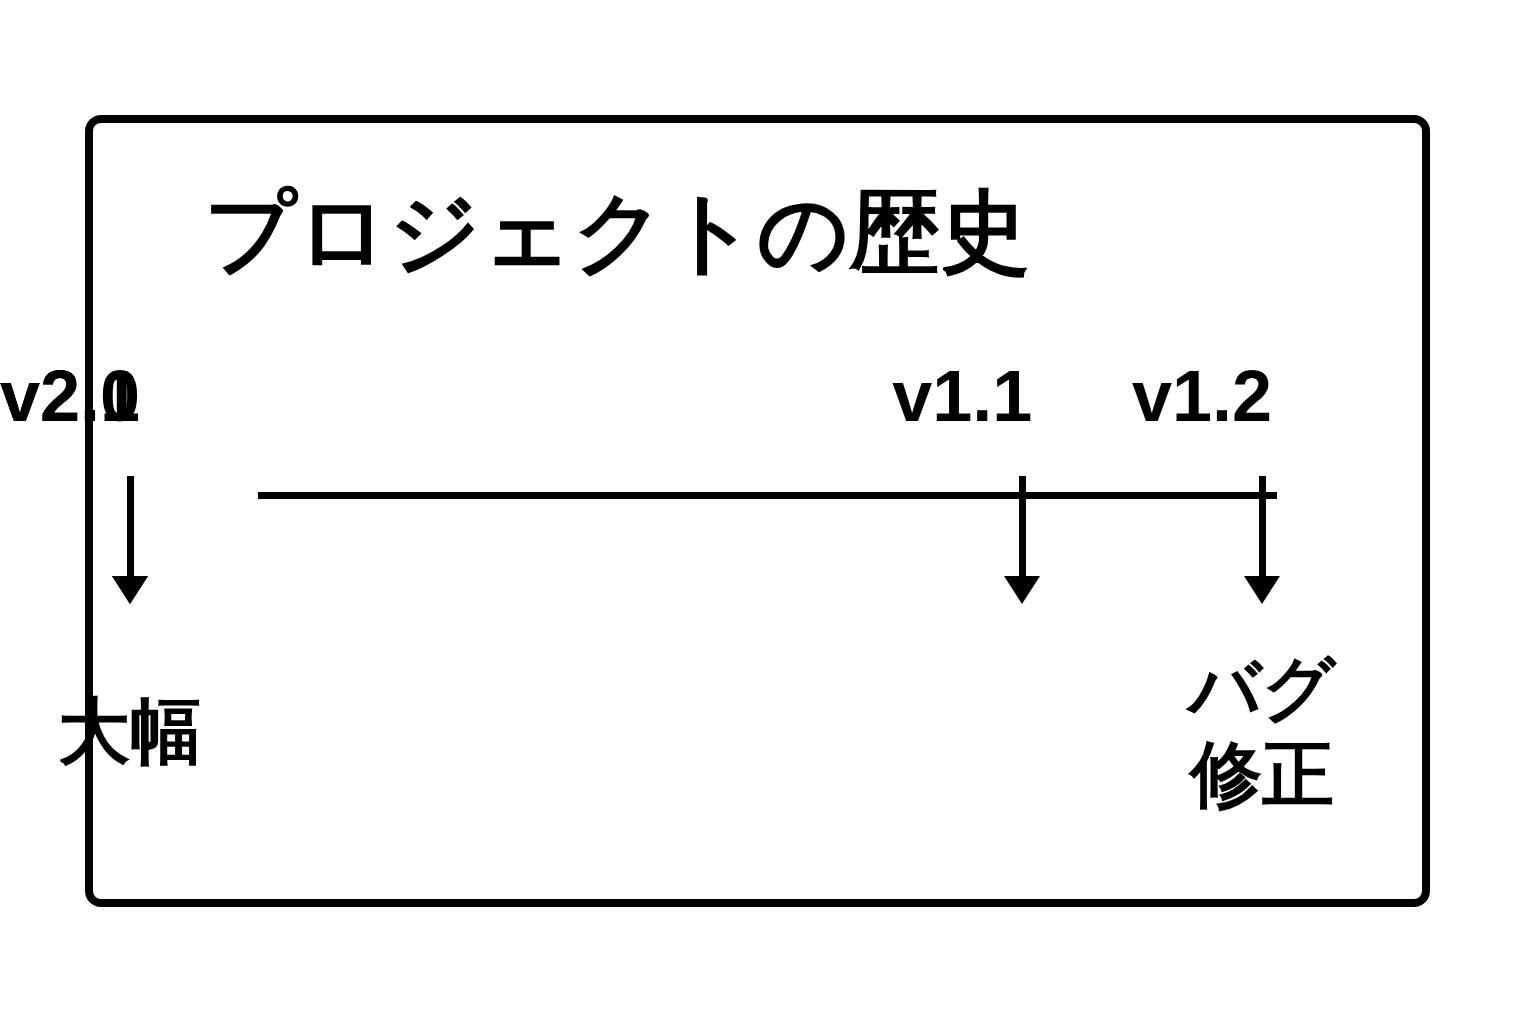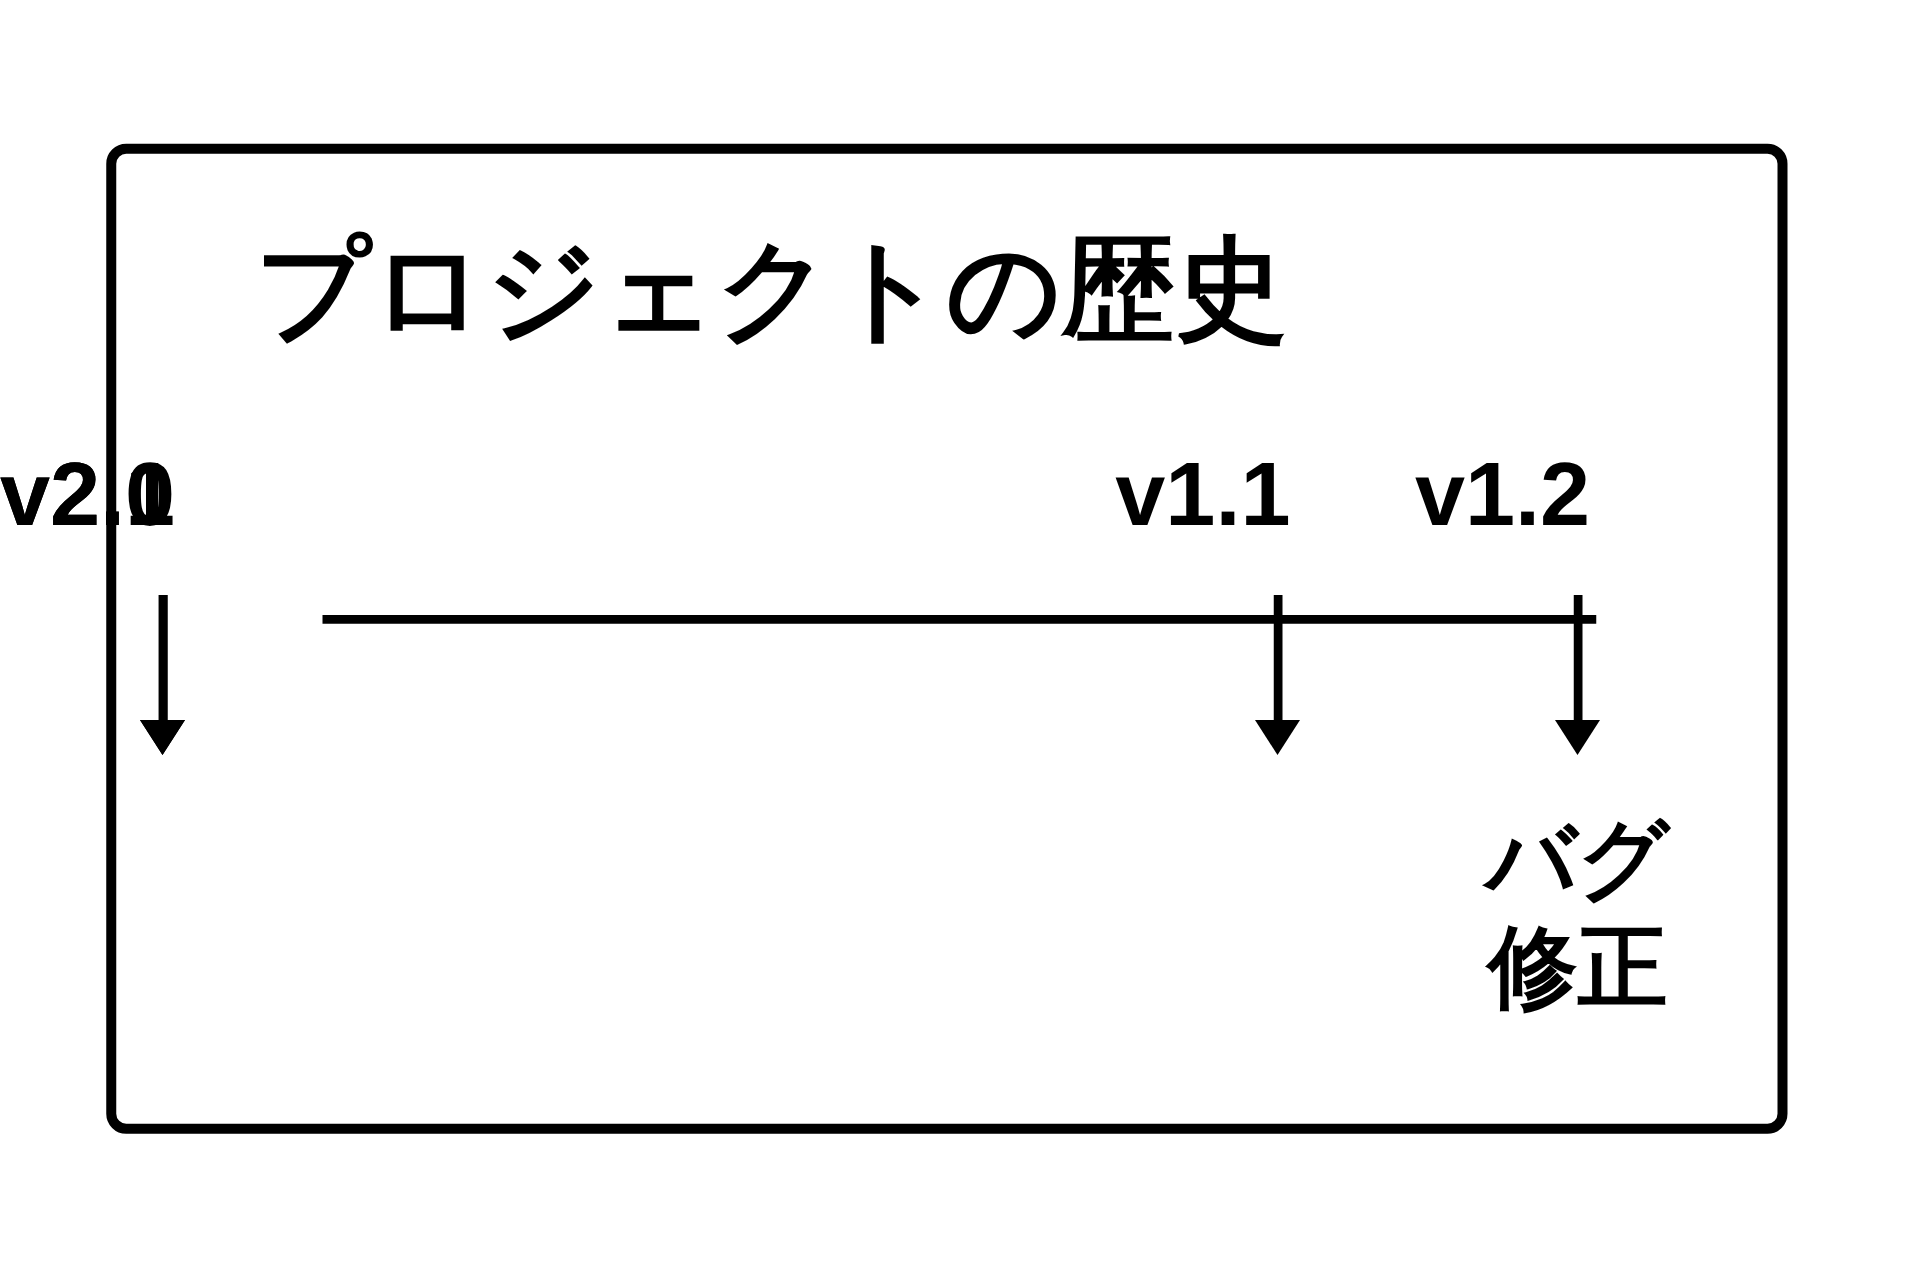--- a/index.html
+++ b/index.html
@@ -126,20 +126,21 @@
       <div>バグ</div>
       <div>修正</div>
     </div>
   </div>
 
   <div class="col">
     <div class="ver">v2.0</div>
     <div class="tick"></div>
     <div class="head"></div>
     <div class="lbl">
+      <div>大幅</div>
     </div>
   </div>
 
   <div class="col">
     <div class="ver">v2.1</div>
     <div class="tick"></div>
     <div class="head"></div>
   </div>
 
 </div>

